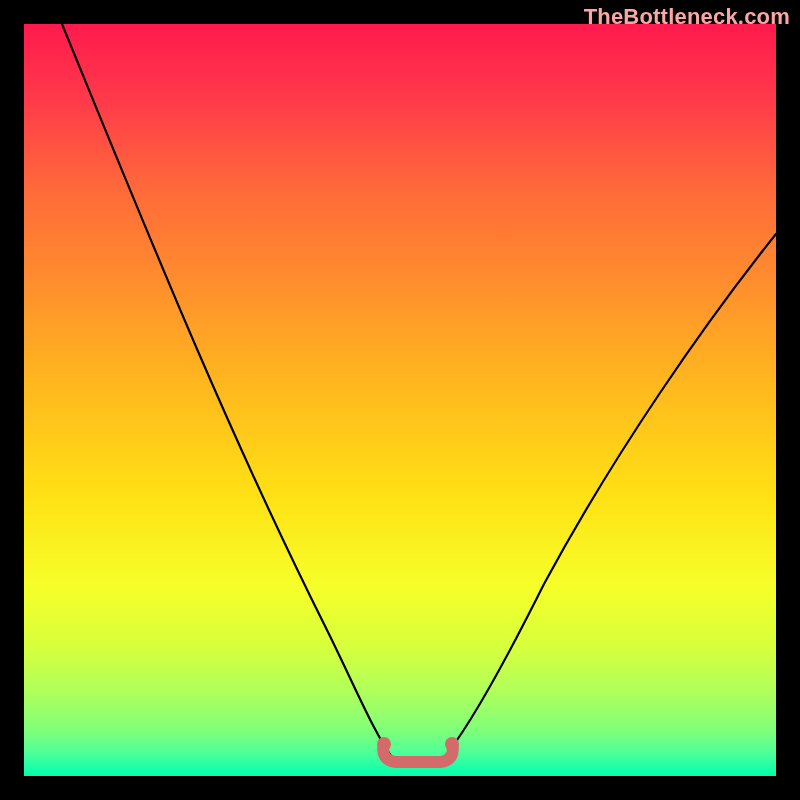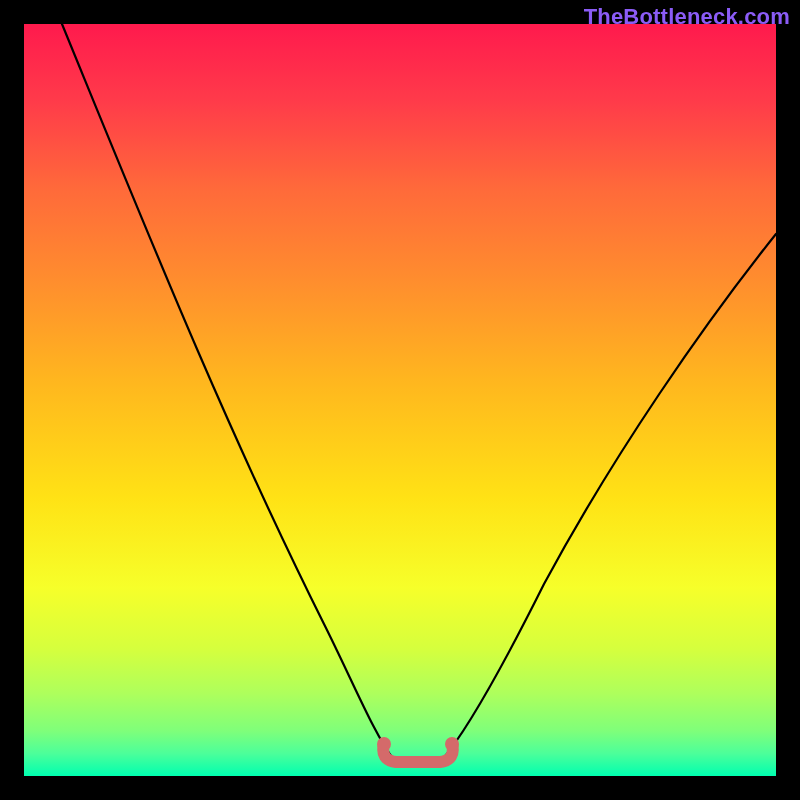--- a/index.html
+++ b/index.html
@@ -29,21 +29,21 @@
       #aeff5c 89%,
       #7fff7a 94%,
       #4cff9a 97%,
       #00ffb0 100%);
     overflow: hidden;
   }
   .watermark {
     position: absolute;
     top: 4px;
     right: 10px;
-    color: #8b5cf6;
+    color: #fca5a5;
     font-size: 22px;
     font-weight: 600;
     letter-spacing: 0.2px;
     user-select: none;
   }
   svg.plot {
     position: absolute;
     left: 0;
     top: 0;
     width: 752px;

